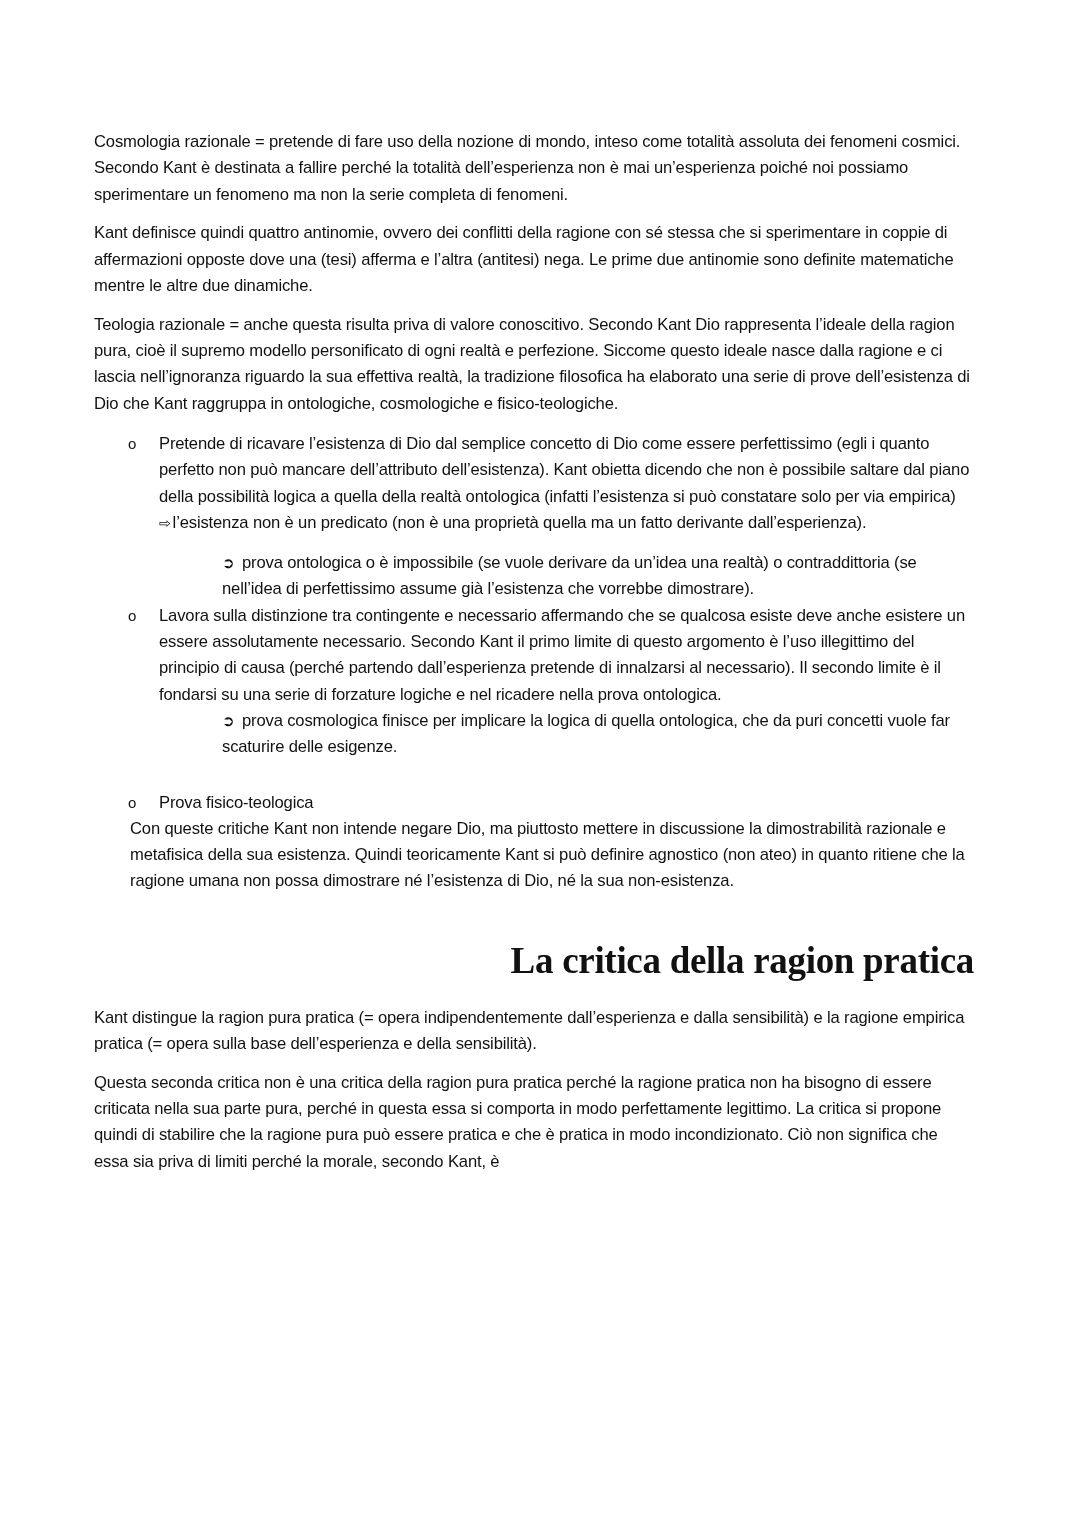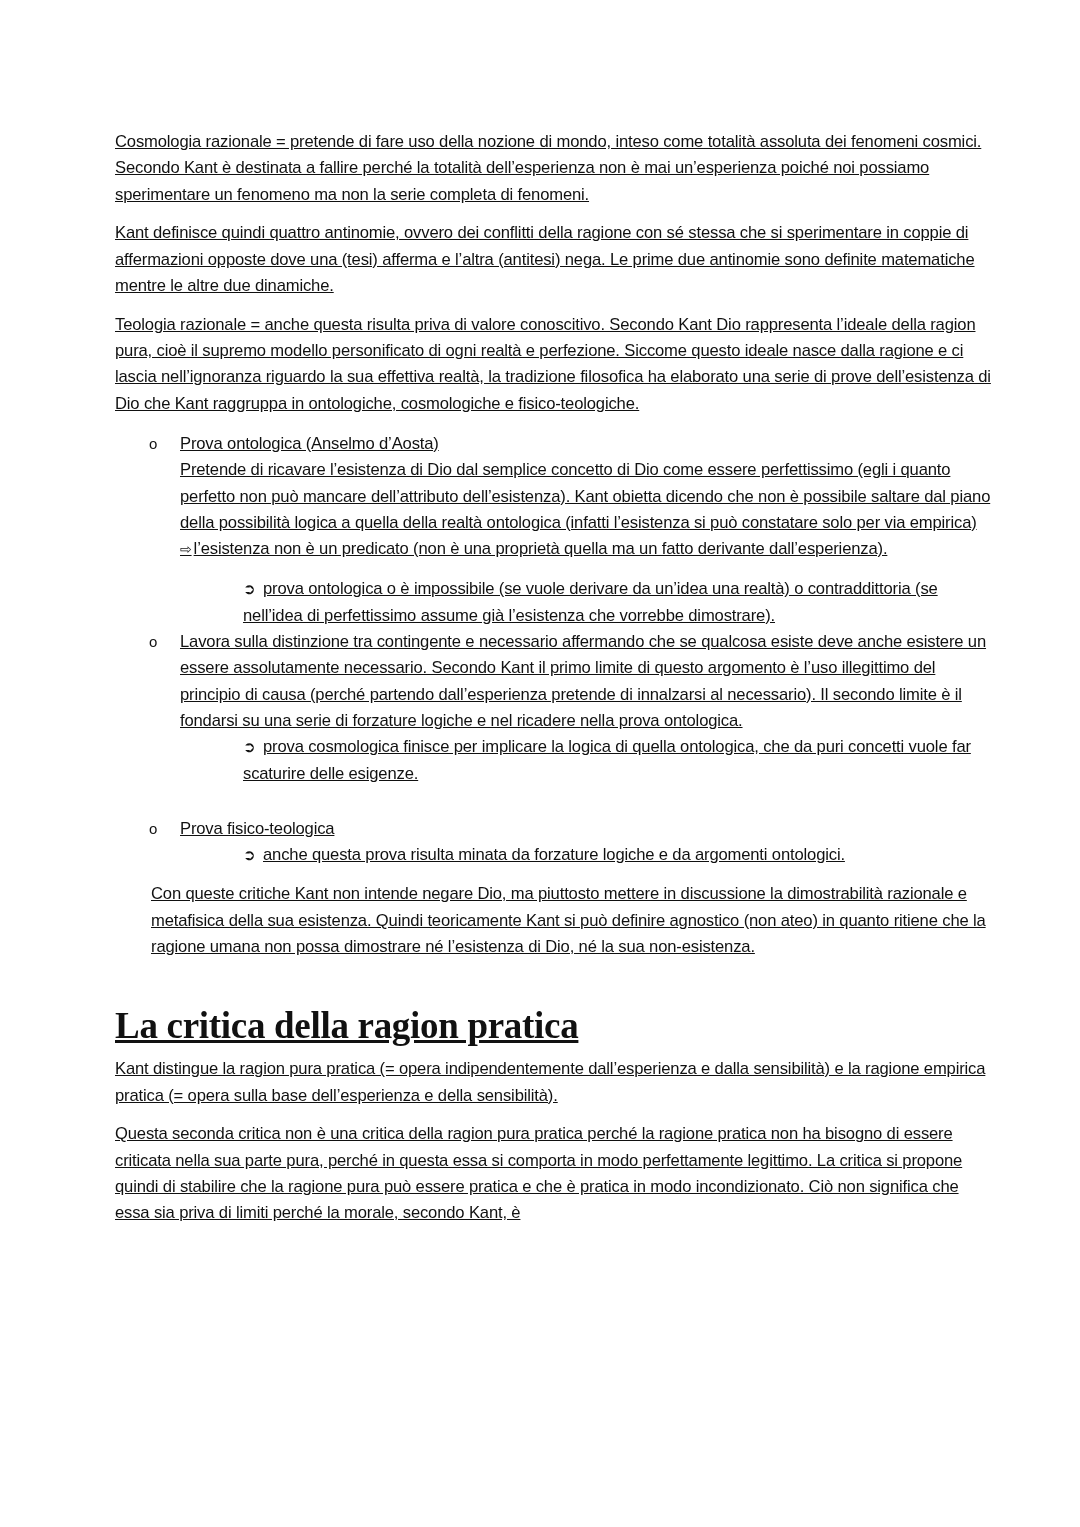--- a/index.html
+++ b/index.html
@@ -10,24 +10,23 @@
     body {
       width: 1080px;
       height: 1527px;
       position: relative;
       overflow: hidden;
       font-family: "Liberation Sans", sans-serif;
       color: #111111;
     }
     .page {
       position: absolute;
-      left: 115px;
+      left: 94px;
       top: 129px;
       width: 880px;
-      text-decoration: underline;
     }
     p {
       margin: 0;
       font-size: 16.6px;
       line-height: 26.3px;
       letter-spacing: -0.15px;
     }
     .para { margin-bottom: 12.5px; }
     .list-item {
       position: relative;
@@ -66,21 +65,20 @@
 <body>
 
 <div class="page">
 
   <p class="para">Cosmologia razionale = pretende di fare uso della nozione di mondo, inteso come totalità assoluta dei fenomeni cosmici. Secondo Kant è destinata a fallire perché la totalità dell’esperienza non è mai un’esperienza poiché noi possiamo sperimentare un fenomeno ma non la serie completa di fenomeni.</p>
   <p class="para">Kant definisce quindi quattro antinomie, ovvero dei conflitti della ragione con sé stessa che si sperimentare in coppie di affermazioni opposte dove una (tesi) afferma e l’altra (antitesi) nega. Le prime due antinomie sono definite matematiche mentre le altre due dinamiche.</p>
   <p class="para" style="margin-bottom:14px;">Teologia razionale = anche questa risulta priva di valore conoscitivo. Secondo Kant Dio rappresenta l’ideale della ragion pura, cioè il supremo modello personificato di ogni realtà e perfezione. Siccome questo ideale nasce dalla ragione e ci lascia nell’ignoranza riguardo la sua effettiva realtà, la tradizione filosofica ha elaborato una serie di prove dell’esistenza di Dio che Kant raggruppa in ontologiche, cosmologiche e fisico-teologiche.</p>
 
   <div class="list-item">
     <span class="bullet">o</span>
-    <p>Prova ontologica (Anselmo d’Aosta)</p>
     <p>
       <span>Pretende di ricavare l’esistenza di Dio dal semplice concetto di Dio come essere perfettissimo (egli i quanto perfetto non può mancare dell’attributo dell’esistenza). Kant obietta dicendo che non è possibile saltare dal piano della possibilità logica a quella della realtà ontologica (infatti l’esistenza si può constatare solo per via empirica)</span>
       <span class="inline-arrow">⇨</span><span>l’esistenza non è un predicato (non è una proprietà quella ma un fatto derivante dall’esperienza).</span>
     </p>
   </div>
   <div class="sub" style="margin-top:14px; ">
     <p style="padding-left:0;">
       <span class="arrow">➲</span><span>prova ontologica o è impossibile (se vuole derivare da un’idea una realtà) o contraddittoria (se nell’idea di perfettissimo assume già l’esistenza che vorrebbe dimostrare).</span>
     </p>
   </div>
@@ -92,26 +90,21 @@
   <div class="sub" style="margin-bottom:29px;">
     <p>
       <span class="arrow">➲</span><span>prova cosmologica finisce per implicare la logica di quella ontologica, che da puri concetti vuole far scaturire delle esigenze.</span>
     </p>
   </div>
 
   <div class="list-item">
     <span class="bullet">o</span>
     <p>Prova fisico-teologica</p>
   </div>
-  <div class="sub" style="margin-bottom:13px;">
-    <p>
-      <span class="arrow">➲</span><span>anche questa prova risulta minata da forzature logiche e da argomenti ontologici.</span>
-    </p>
-  </div>
 
   <p class="para" style="margin-bottom:44px;margin-left:36px;">Con queste critiche Kant non intende negare Dio, ma piuttosto mettere in discussione la dimostrabilità razionale e metafisica della sua esistenza. Quindi teoricamente Kant si può definire agnostico (non ateo) in quanto ritiene che la ragione umana non possa dimostrare né l’esistenza di Dio, né la sua non-esistenza.</p>
 
-  <h1 style="margin-bottom:8px;">La critica della ragion pratica</h1>
+  <h1 style="margin-bottom:22px;text-align:right;">La critica della ragion pratica</h1>
 
   <p class="para">Kant distingue la ragion pura pratica (= opera indipendentemente dall’esperienza e dalla sensibilità) e la ragione empirica pratica (= opera sulla base dell’esperienza e della sensibilità).</p>
   <p class="para">Questa seconda critica non è una critica della ragion pura pratica perché la ragione pratica non ha bisogno di essere criticata nella sua parte pura, perché in questa essa si comporta in modo perfettamente legittimo. La critica si propone quindi di stabilire che la ragione pura può essere pratica e che è pratica in modo incondizionato. Ciò non significa che essa sia priva di limiti perché la morale, secondo Kant, è</p>
 
 </div>
 
 </body></html>

